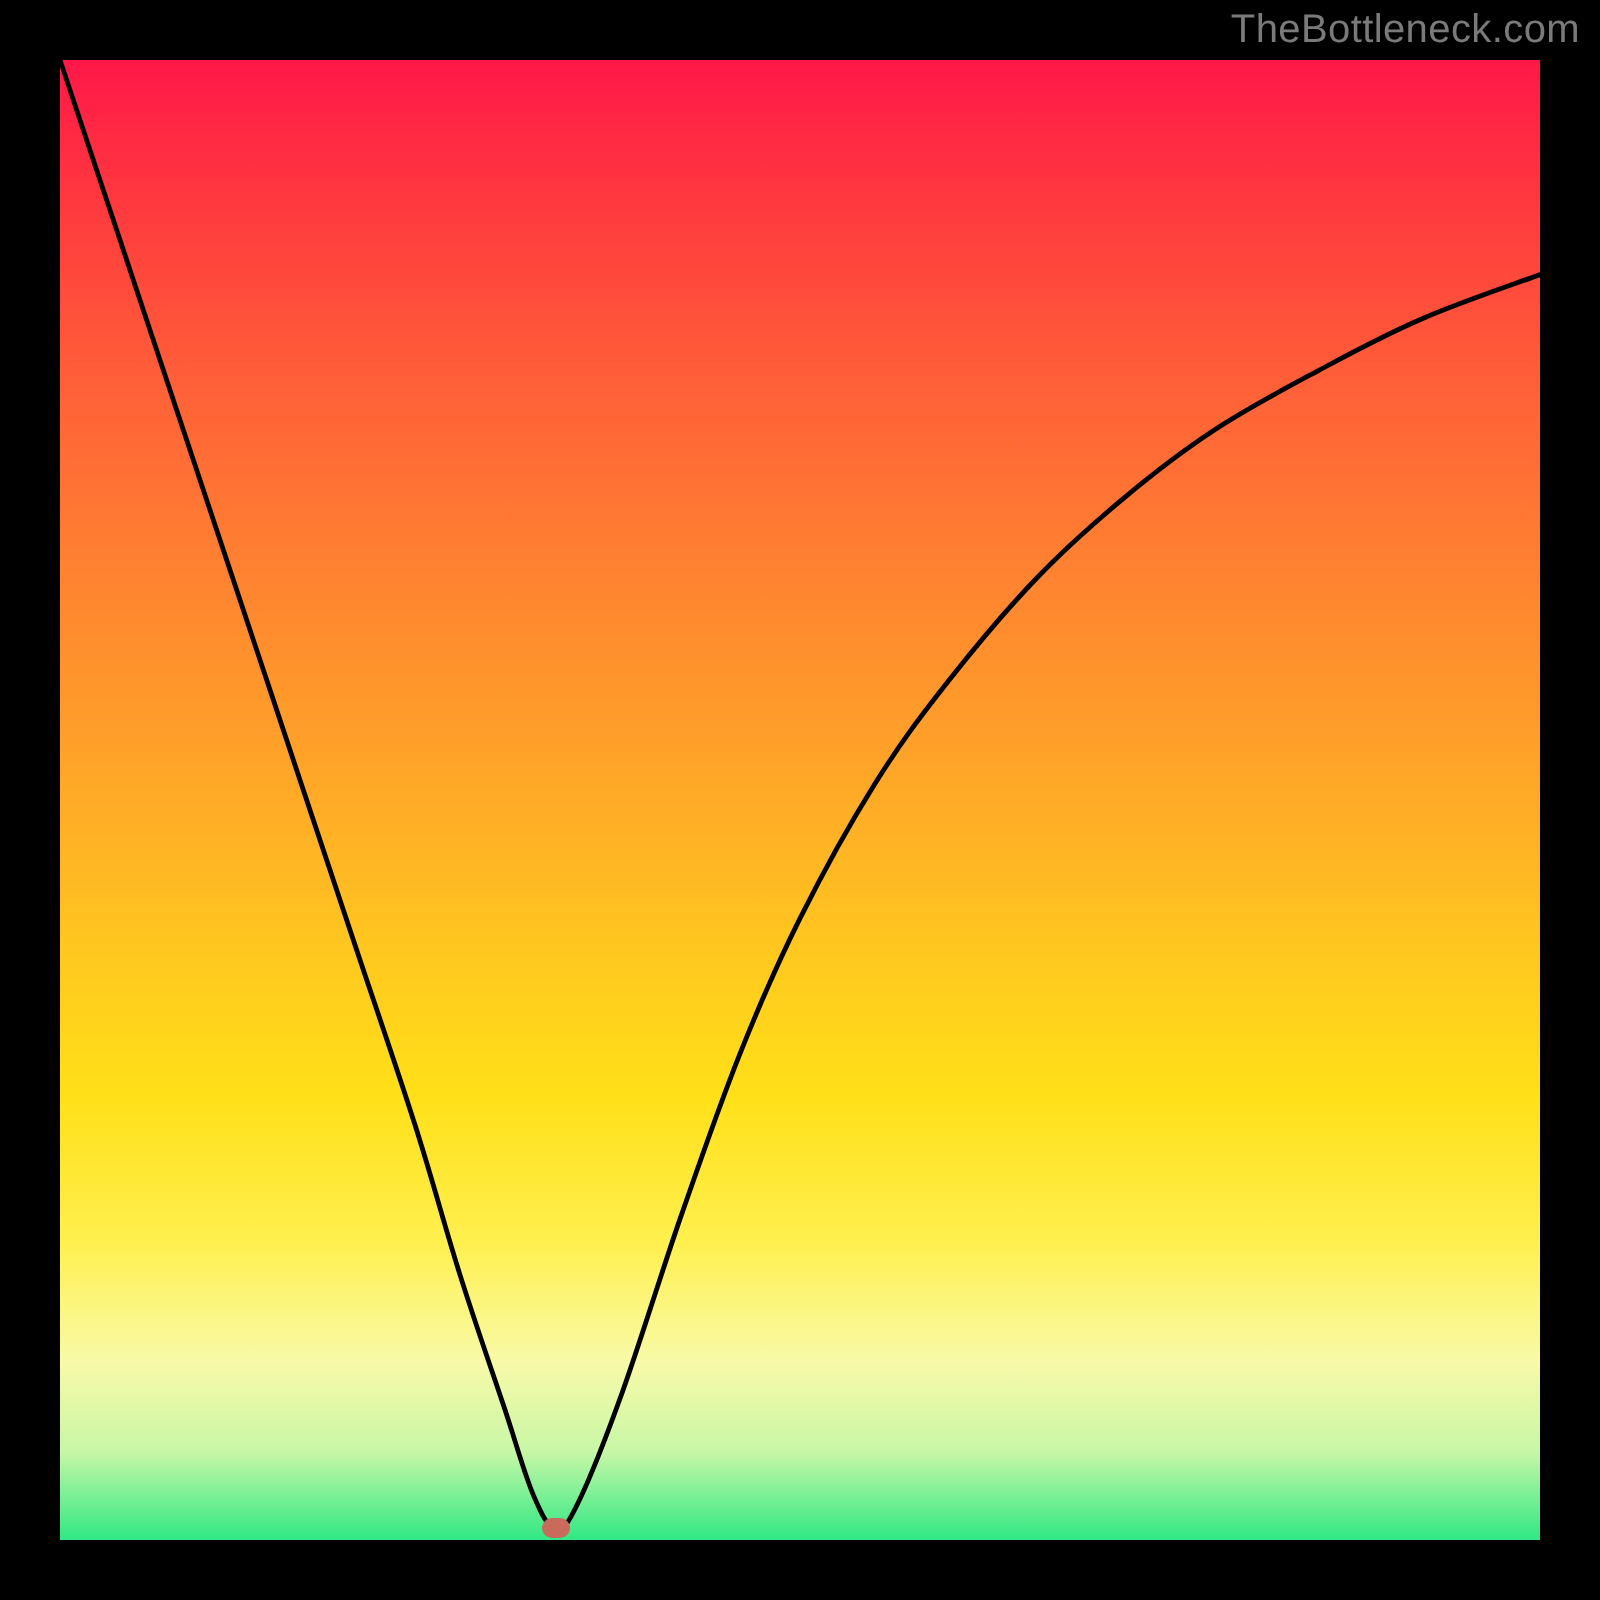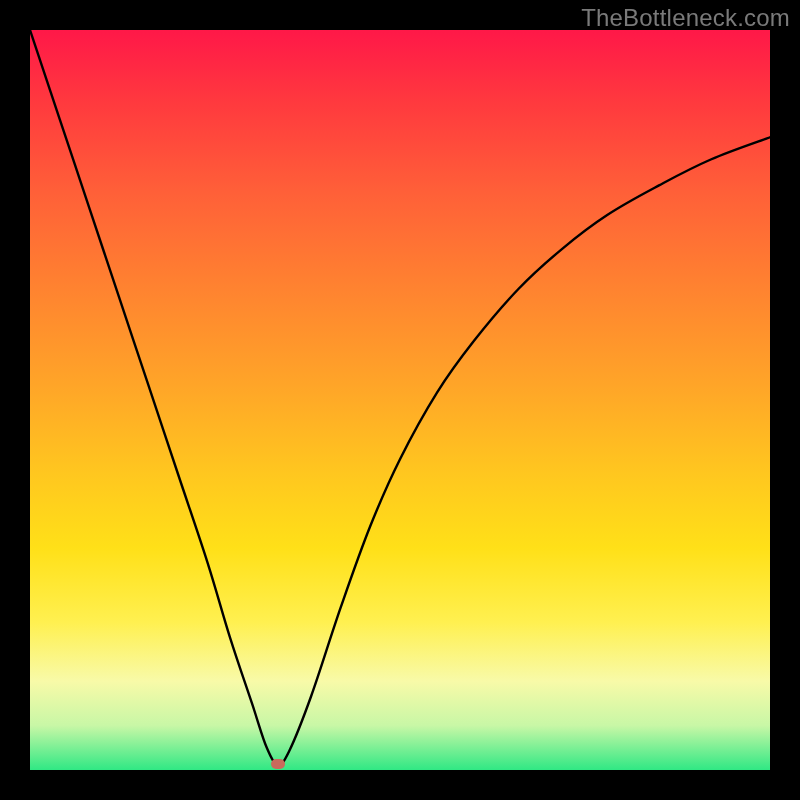--- a/index.html
+++ b/index.html
@@ -50,21 +50,21 @@
     height: 10px;
     background: #c96b5c;
     border-radius: 5px;
     transform: translate(-50%, -50%);
   }
   .watermark {
     position: absolute;
     top: 4px;
     right: 10px;
     color: #7a7a7a;
-    font-size: 24px;
+    font-size: 20px;
     letter-spacing: 0.2px;
     user-select: none;
   }
 </style>
 </head>
 <body>
 
 <div class="frame">
   <div class="watermark">TheBottleneck.com</div>
   <div class="plot">

